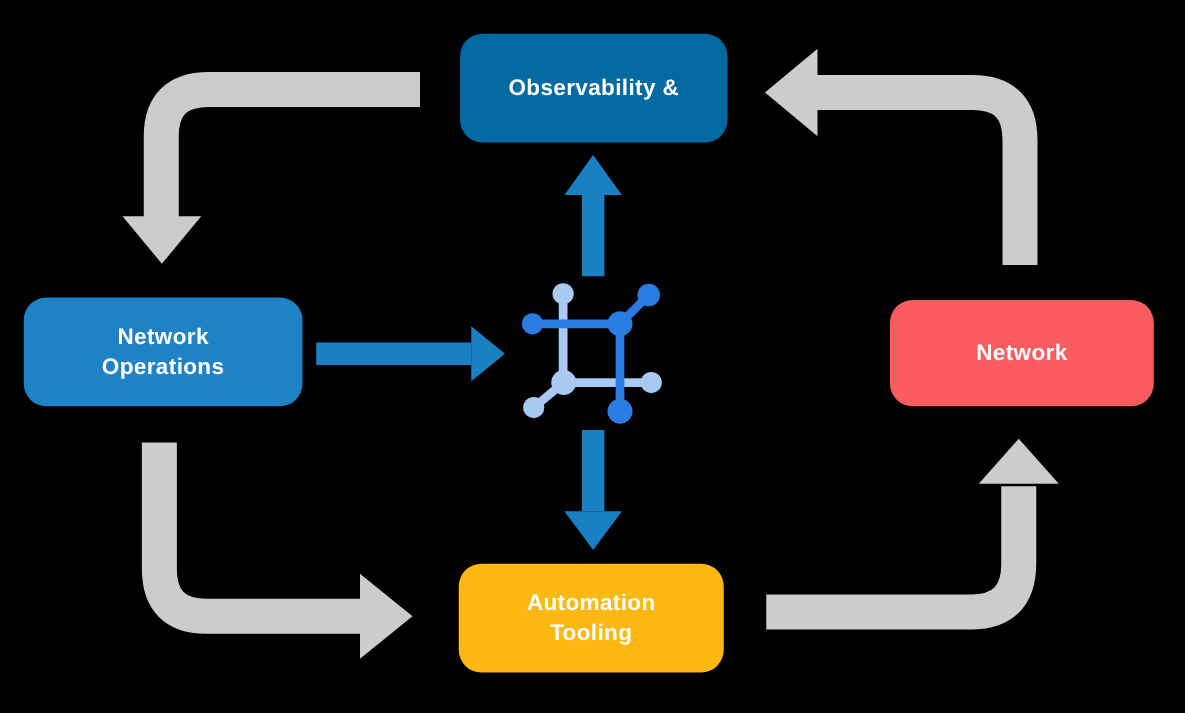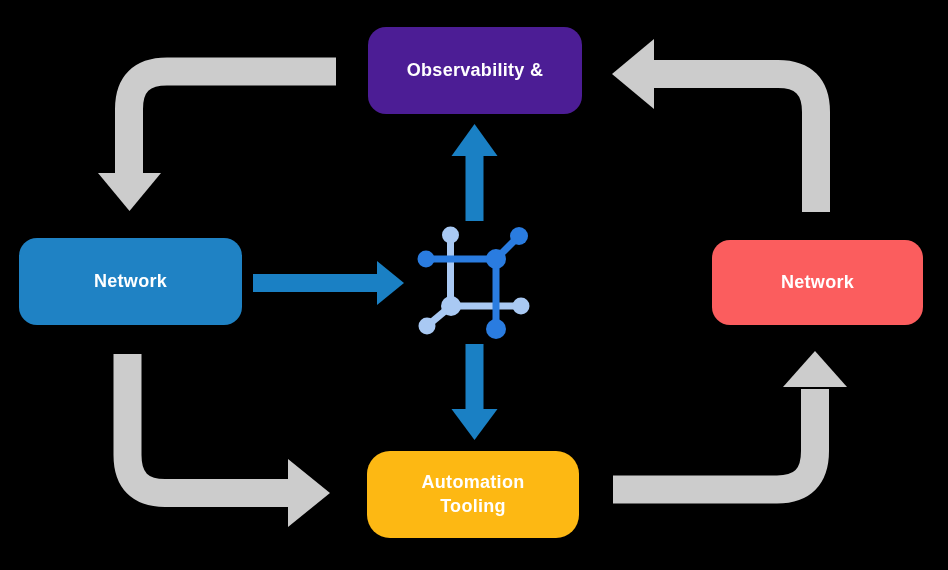--- a/index.html
+++ b/index.html
@@ -17,24 +17,24 @@
     align-items:center;justify-content:center;
     border-radius:18px;
     color:#fff;
     font-size:18px;
     font-weight:bold;
     line-height:1.32;
     letter-spacing:.3px;
     text-align:center;
   }
   .node span{display:block;}
-  .node-green {left:368px;top:27px; width:214px;height:87px;background:#4c1d95;}
+  .node-green {left:368px;top:27px; width:214px;height:87px;background:#0369a1;}
   .node-blue  {left:19px; top:238px;width:223px;height:87px;background:#1F82C4;}
   .node-red   {left:712px;top:240px;width:211px;height:85px;background:#FB5D5E;}
-  .node-yellow{left:367px;top:451px;width:212px;height:87px;background:#FDB813;border-radius:23px;}
+  .node-yellow{left:367px;top:451px;width:212px;height:87px;background:#FDB813;}
 </style>
 </head>
 <body>
 
 <div class="stage">
 
   <svg class="layer" width="948" height="570" viewBox="0 0 948 570">
 
     <g fill="none">
       <path d="M336 71.5 H167 Q129 71.5 129 109 V174" stroke="#CCCCCC" stroke-width="28"></path>
@@ -94,20 +94,21 @@
       </g>
     </g>
   </svg>
 
   <div class="node node-green">
     <span>Observability &amp;</span>
   </div>
 
   <div class="node node-blue">
     <span>Network</span>
+    <span>Operations</span>
   </div>
 
   <div class="node node-red">
     <span>Network</span>
   </div>
 
   <div class="node node-yellow">
     <span>Automation</span>
     <span>Tooling</span>
   </div>

